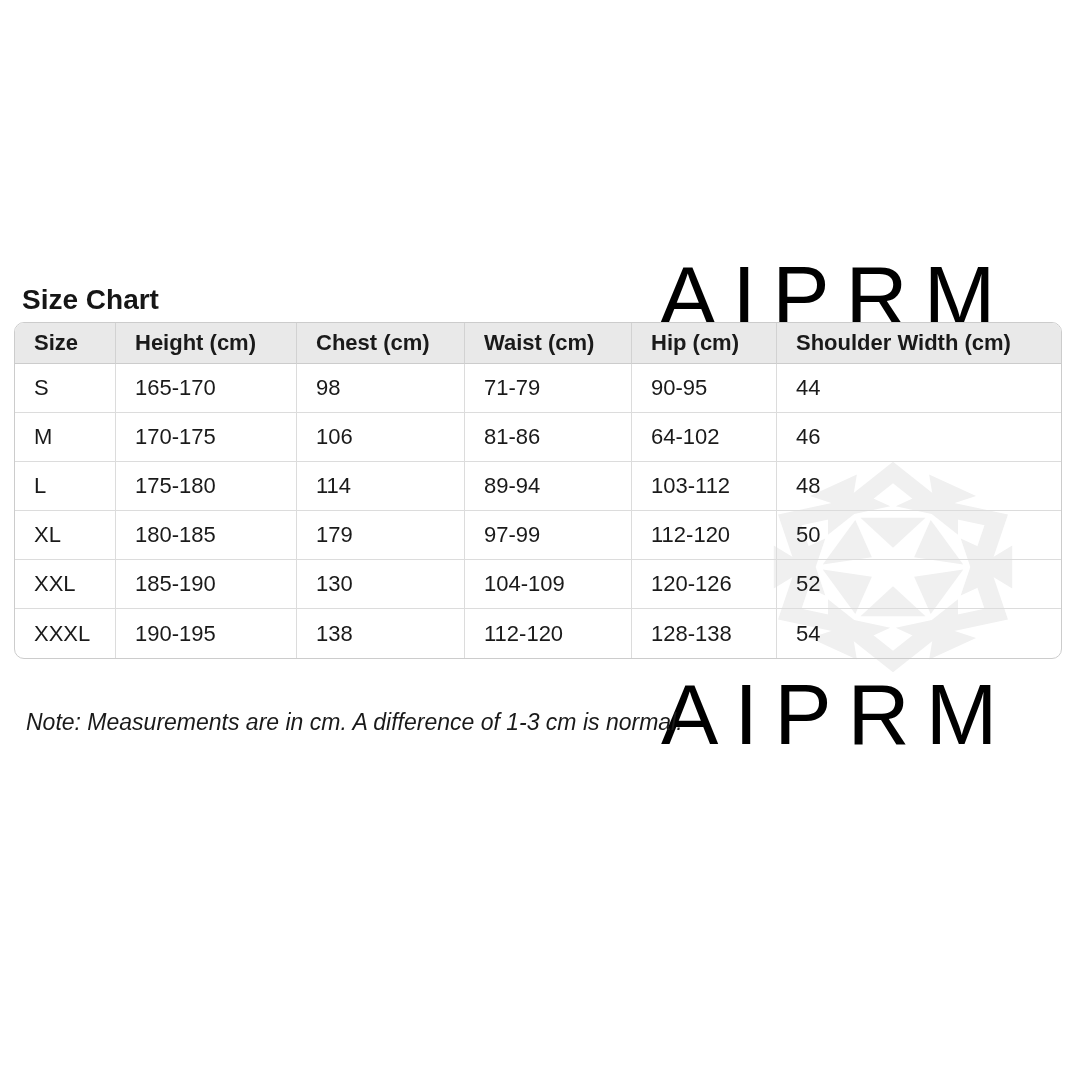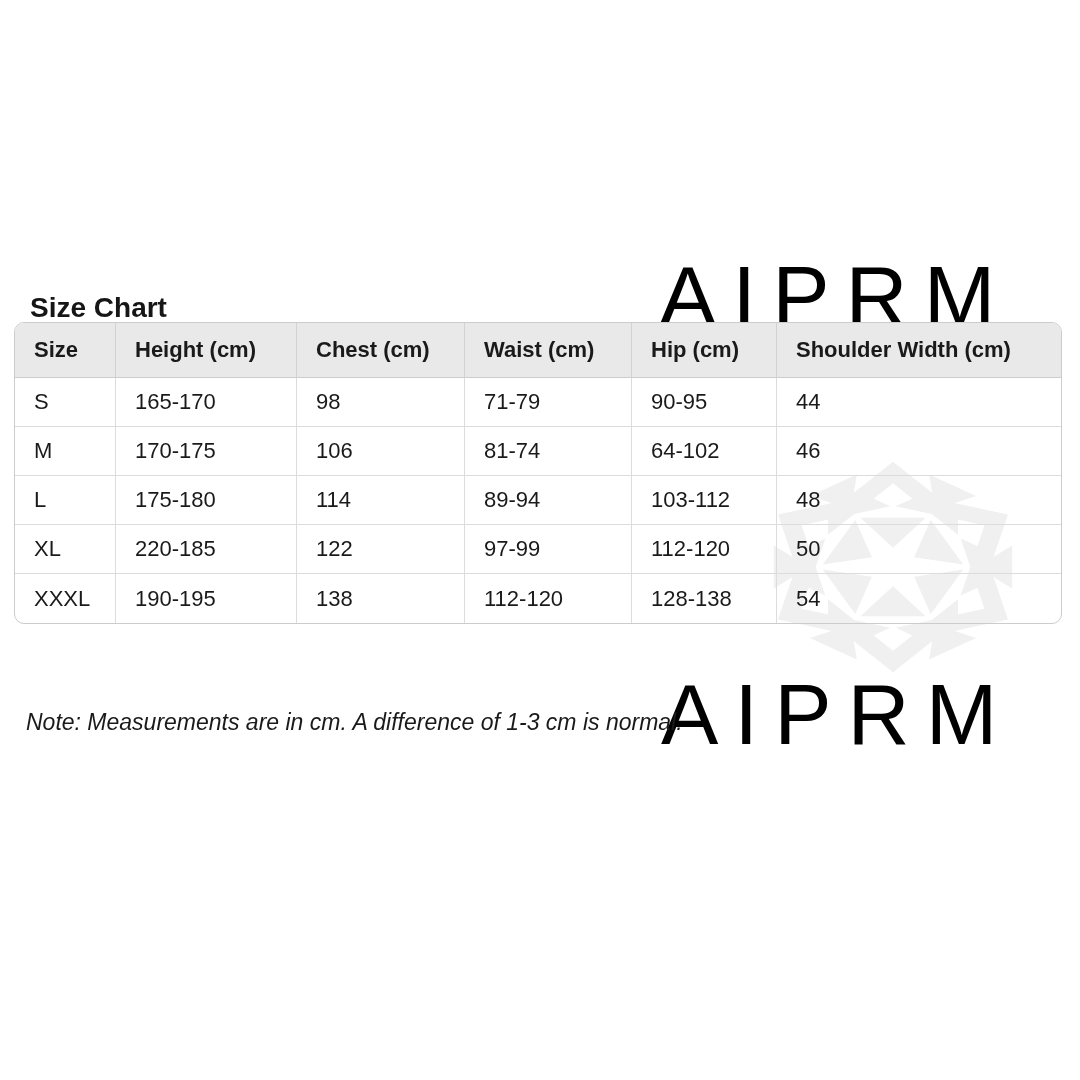--- a/index.html
+++ b/index.html
@@ -26,37 +26,37 @@
     color: #000000;
     white-space: nowrap;
     user-select: none;
   }
   .wm-top { left: 659px; top: 253px; }
   .wm-bottom { left: 661px; top: 671px; }
   .wm-logo { position: absolute; left: 744px; top: 449px; z-index: 0; }
   
   .page-title {
     position: absolute; left: 14px; top: 276px; z-index: 1;
-    margin: 16px;
+    margin: 8px;
     font-size: 28px; font-weight: 700; color: #161616;
   }
   .size-table {
     position: absolute; left: 14px; top: 322px; z-index: 1;
     width: 1048px;
     table-layout: fixed;
     border-collapse: separate; border-spacing: 0;
     border: 1px solid #cccccc;
     border-radius: 10px;
     font-size: 22px; color: #1a1a1a;
     background: transparent;
   }
   .size-table th {
     background: #e9e9e9;
     font-weight: 700;
-    height: 55px;
+    height: 41px;
     text-align: left;
     padding: 0 4px 0 19px;
     border-bottom: 1px solid #cccccc;
     white-space: nowrap;
   }
   .size-table th:first-child { border-top-left-radius: 9px; }
   .size-table th:last-child  { border-top-right-radius: 9px; }
   .size-table th + th { border-left: 1px solid #d2d2d2; }
   .size-table td {
     height: 49px;
@@ -156,39 +156,47 @@
         <td>165-170</td>
         <td>98</td>
         <td>71-79</td>
         <td>90-95</td>
         <td>44</td>
       </tr>
       <tr>
         <td>M</td>
         <td>170-175</td>
         <td>106</td>
-        <td>81-74</td>
+        <td>81-86</td>
         <td>64-102</td>
         <td>46</td>
       </tr>
       <tr>
         <td>L</td>
         <td>175-180</td>
         <td>114</td>
         <td>89-94</td>
         <td>103-112</td>
         <td>48</td>
       </tr>
       <tr>
         <td>XL</td>
-        <td>220-185</td>
-        <td>122</td>
+        <td>180-185</td>
+        <td>179</td>
         <td>97-99</td>
         <td>112-120</td>
         <td>50</td>
+      </tr>
+      <tr>
+        <td>XXL</td>
+        <td>185-190</td>
+        <td>130</td>
+        <td>104-109</td>
+        <td>120-126</td>
+        <td>52</td>
       </tr>
       <tr>
         <td>XXXL</td>
         <td>190-195</td>
         <td>138</td>
         <td>112-120</td>
         <td>128-138</td>
         <td>54</td>
       </tr>
     </tbody>

